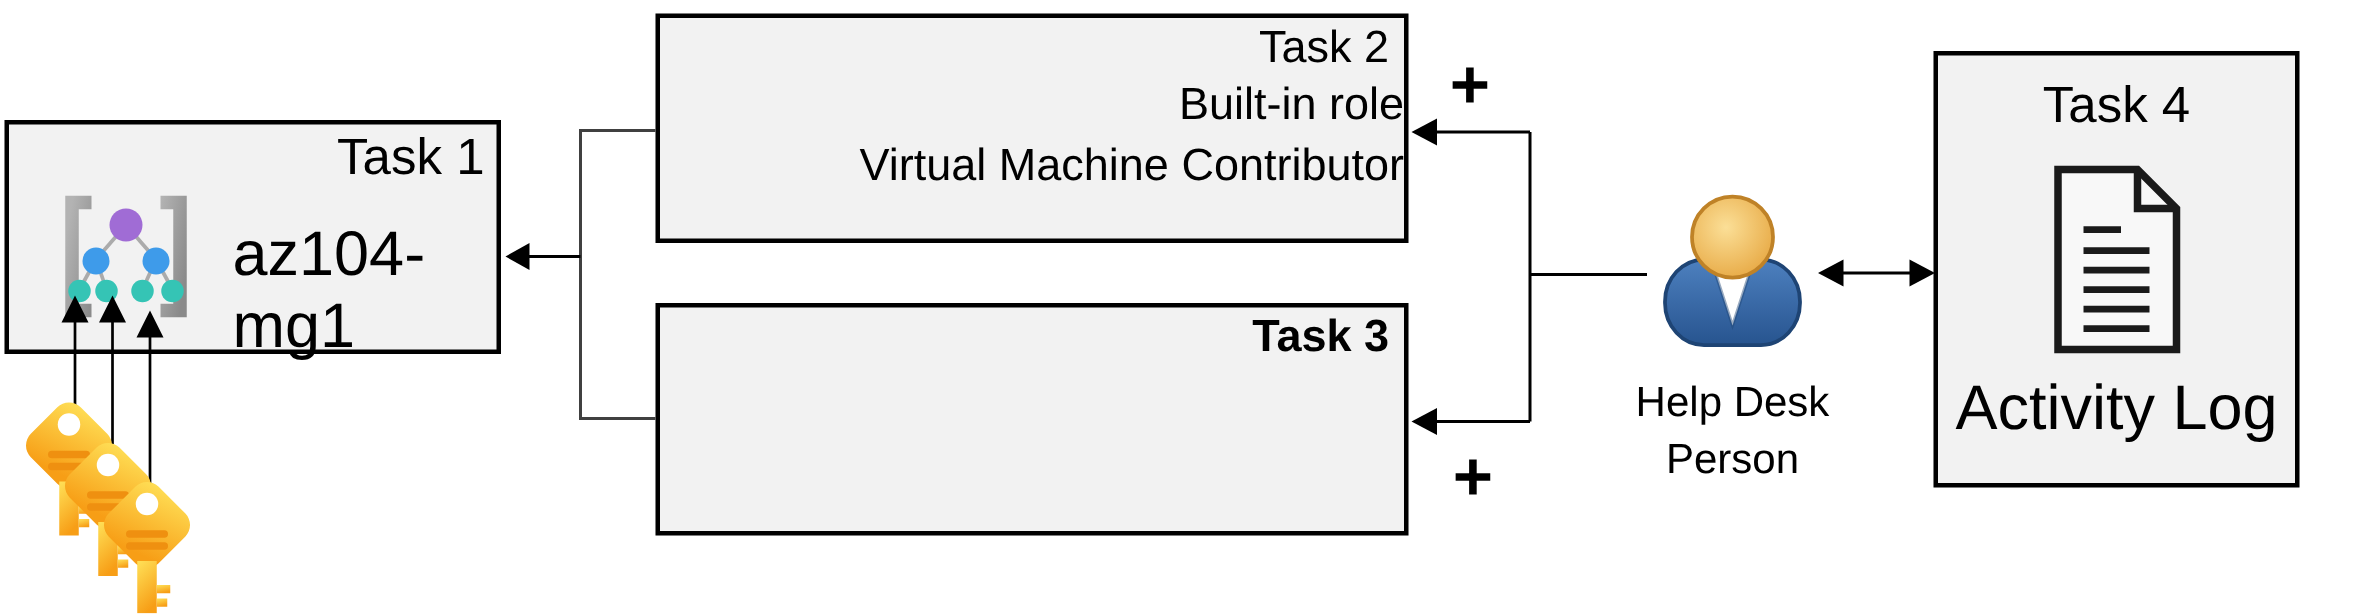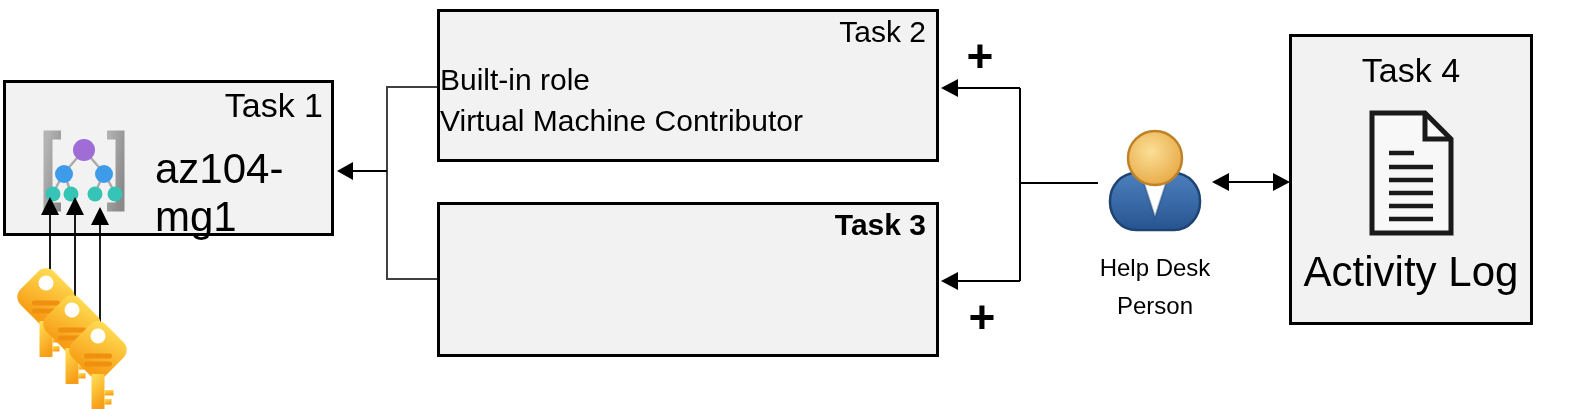--- a/index.html
+++ b/index.html
@@ -7,41 +7,41 @@
     position:relative; width:1571px; height:409px; background:#ffffff;
     font-family:"Liberation Sans", sans-serif; color:var(--text,#000);
     overflow:hidden;
   }
   .box {
     position:absolute; background:var(--box-fill,#f2f2f2);
     border:3px solid var(--box-border,#000); box-sizing:border-box;
   }
   .corner-label { position:absolute; top:3px; right:10px; font-size:30px; }
   .corner-label.big { font-size:34px; right:8px; }
-  .lines { text-align:left; padding-top:47px; font-size:30px; line-height:41px; }
+  .lines { text-align:right; padding-top:37px; font-size:30px; line-height:41px; }
   #task1 { left:3px; top:80px; width:331px; height:156px; }
   #task2 { left:437px; top:9px;  width:502px; height:153px; }
   #task3 { left:437px; top:202px; width:502px; height:155px;font-weight:bold; }
   #task4 { left:1289px; top:34px; width:244px; height:291px;
            display:flex; flex-direction:column; align-items:center; }
   #task4 .t4-label { margin-top:14px; font-size:34px; }
   #task4 .t4-caption { margin-top:12px; font-size:42px; }
   #task4 svg { margin-top:20px; }
   #mg-icon { position:absolute; left:28px; top:46px; }
   #mg-name { position:absolute; left:149px; top:62px; font-size:42px; }
   #connector-layer { position:absolute; left:0; top:0; z-index:5; pointer-events:none; }
   .plus {
     position:absolute; z-index:6; width:52px; height:54px; line-height:54px;
     text-align:center; font-size:46px; font-weight:900; color:var(--line-black,#000);
   }
   #plus-top { left:954px; top:29px; }
   #plus-bottom { left:956px; top:290px; }
   #person { position:absolute; left:1108px; top:127px; }
   #person-label { position:absolute; left:1060px; top:249px; width:190px;
-                  text-align:center; font-size:24px; line-height:38px; }
+                  text-align:center; font-size:28px; line-height:38px; }
 </style>
 </head>
 <body>
 
 <div id="canvas">
 
   <div class="box" id="task1">
     <span class="corner-label big">Task 1</span>
     <svg id="mg-icon" width="100" height="84" viewBox="0 0 100 84">
       <defs>

